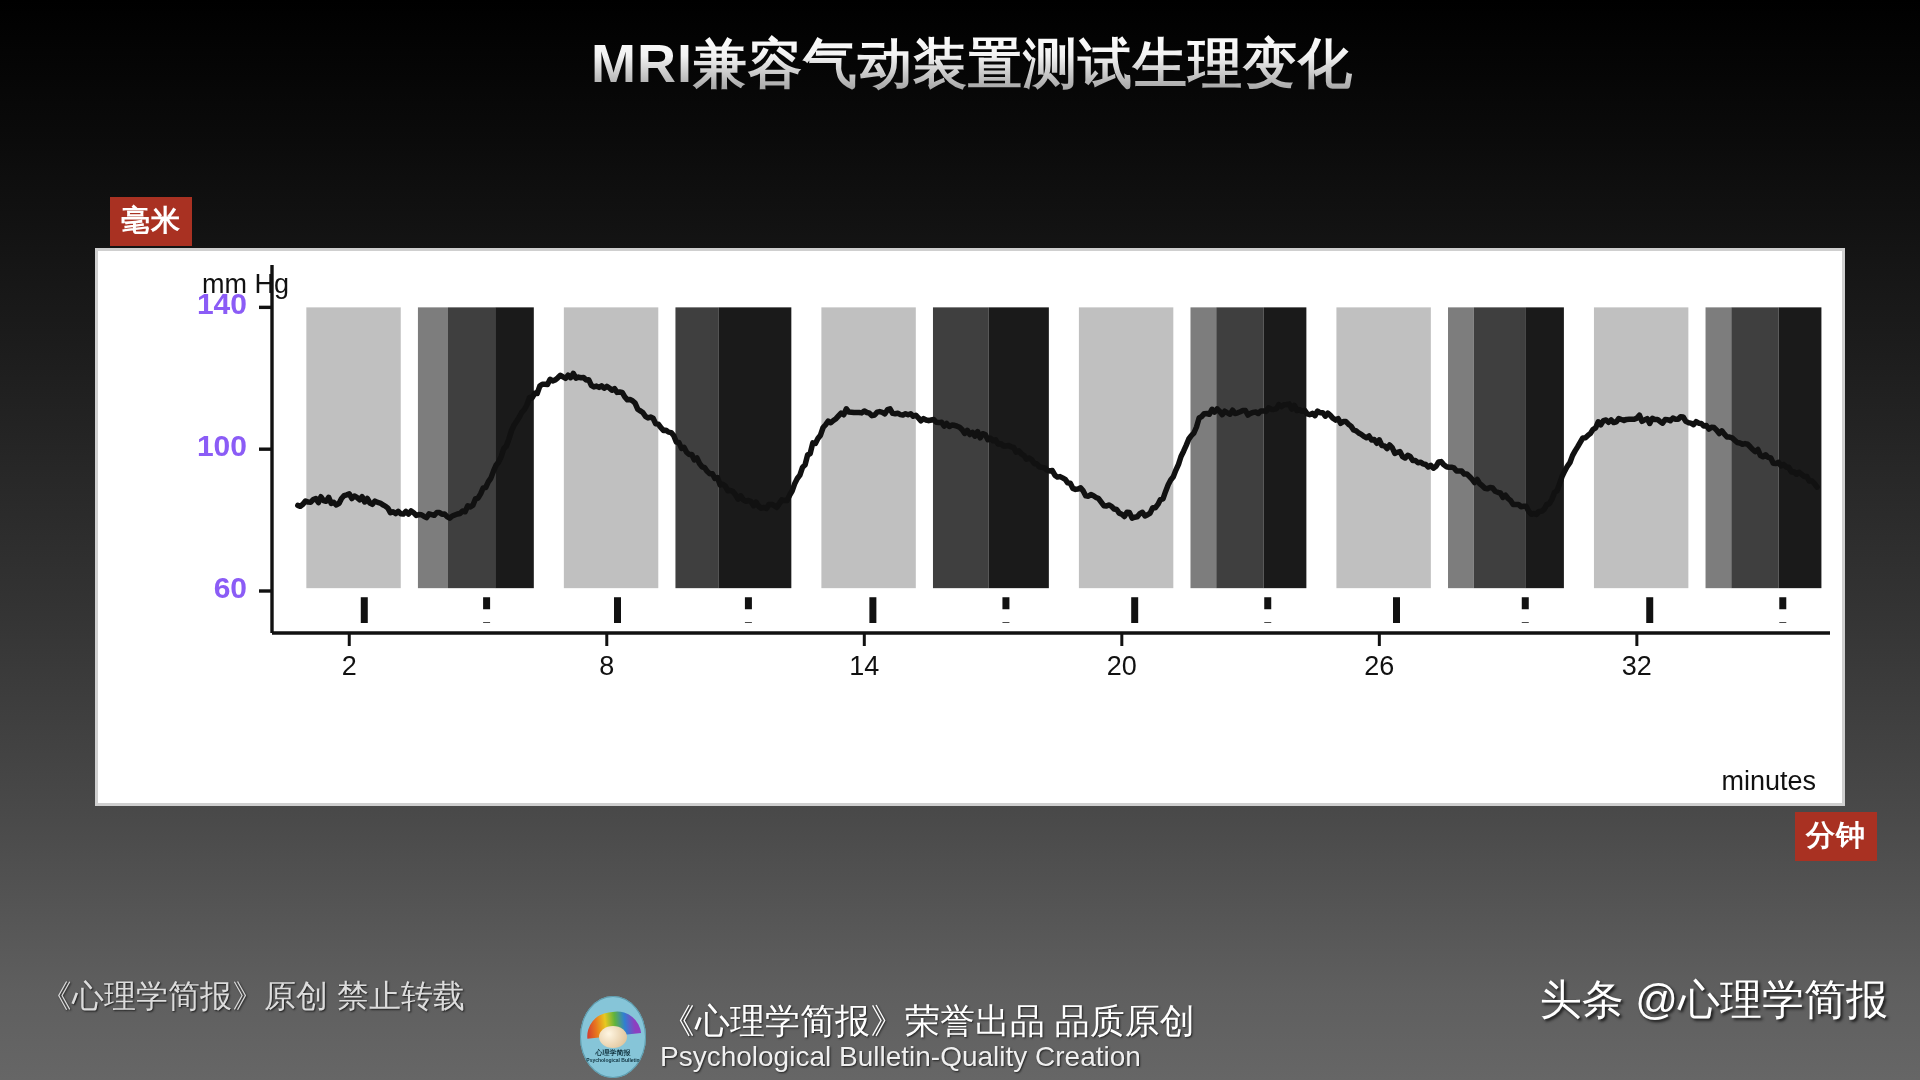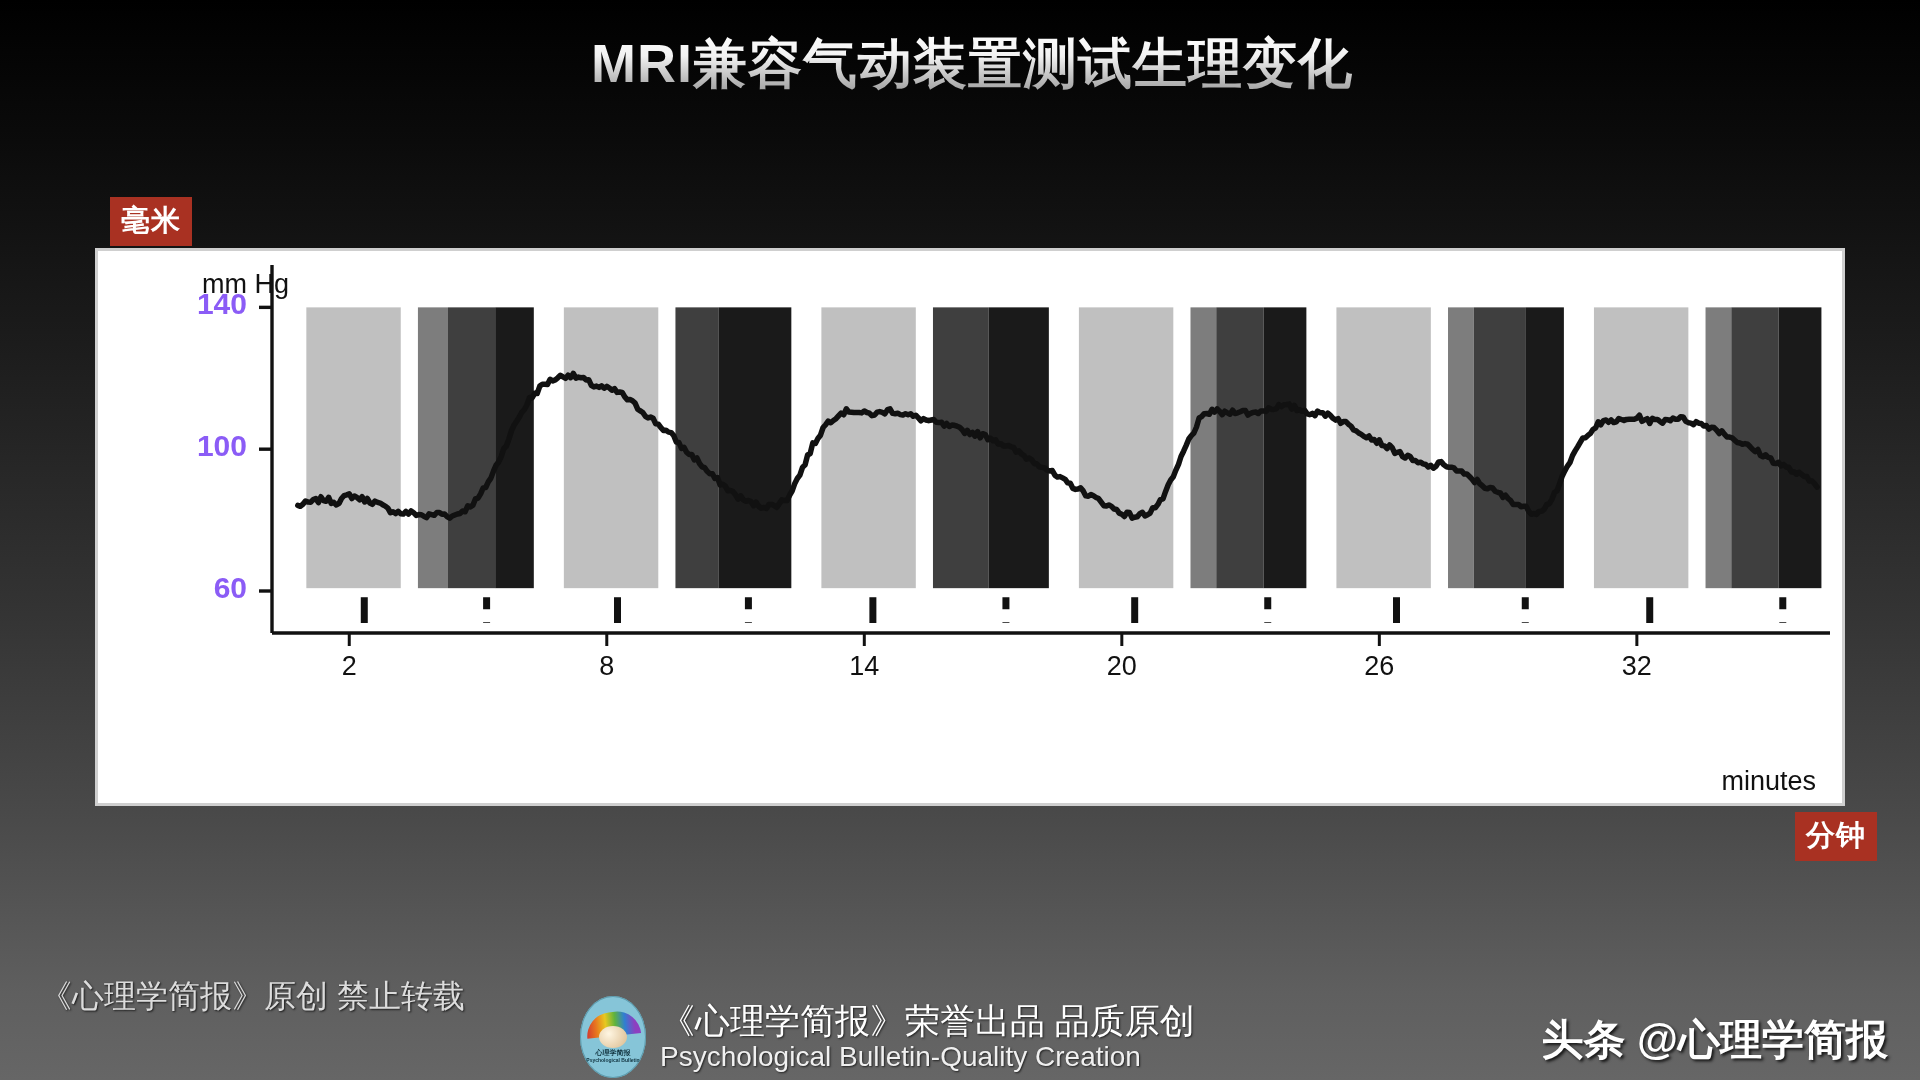--- a/index.html
+++ b/index.html
@@ -149,14 +149,14 @@
                   background:radial-gradient(circle at 35% 35%,#fff6e2,#d9b98c);"></div>
       <div style="position:absolute;left:0;right:0;top:52px;text-align:center;font-size:7px;color:#11333f;font-weight:bold;">心理学简报</div>
       <div style="position:absolute;left:0;right:0;top:61px;text-align:center;font-size:5px;color:#11333f;font-weight:bold;">Psychological Bulletin</div>
     </div>
     <div style="flex:1 1 auto;">
       <div style="font-size:35px;color:#ffffff;line-height:1.12;text-shadow:1px 1px 2px #222;">《心理学简报》荣誉出品 品质原创</div>
       <div style="font-size:28px;color:#f0f0f0;line-height:1.15;text-shadow:1px 1px 2px #222;">Psychological Bulletin-Quality Creation</div>
     </div>
   </div>
 
-  <div style="position:absolute;right:32px;top:1012px;font-size:42px;font-weight:bold;color:#ffffff;text-shadow:2px 2px 3px #161616;">头条 @心理学简报</div>
+  <div style="position:absolute;right:32px;top:972px;font-size:42px;font-weight:normal;color:#ffffff;text-shadow:2px 2px 3px #161616;">头条 @心理学简报</div>
 </div>
 
 </body></html>

